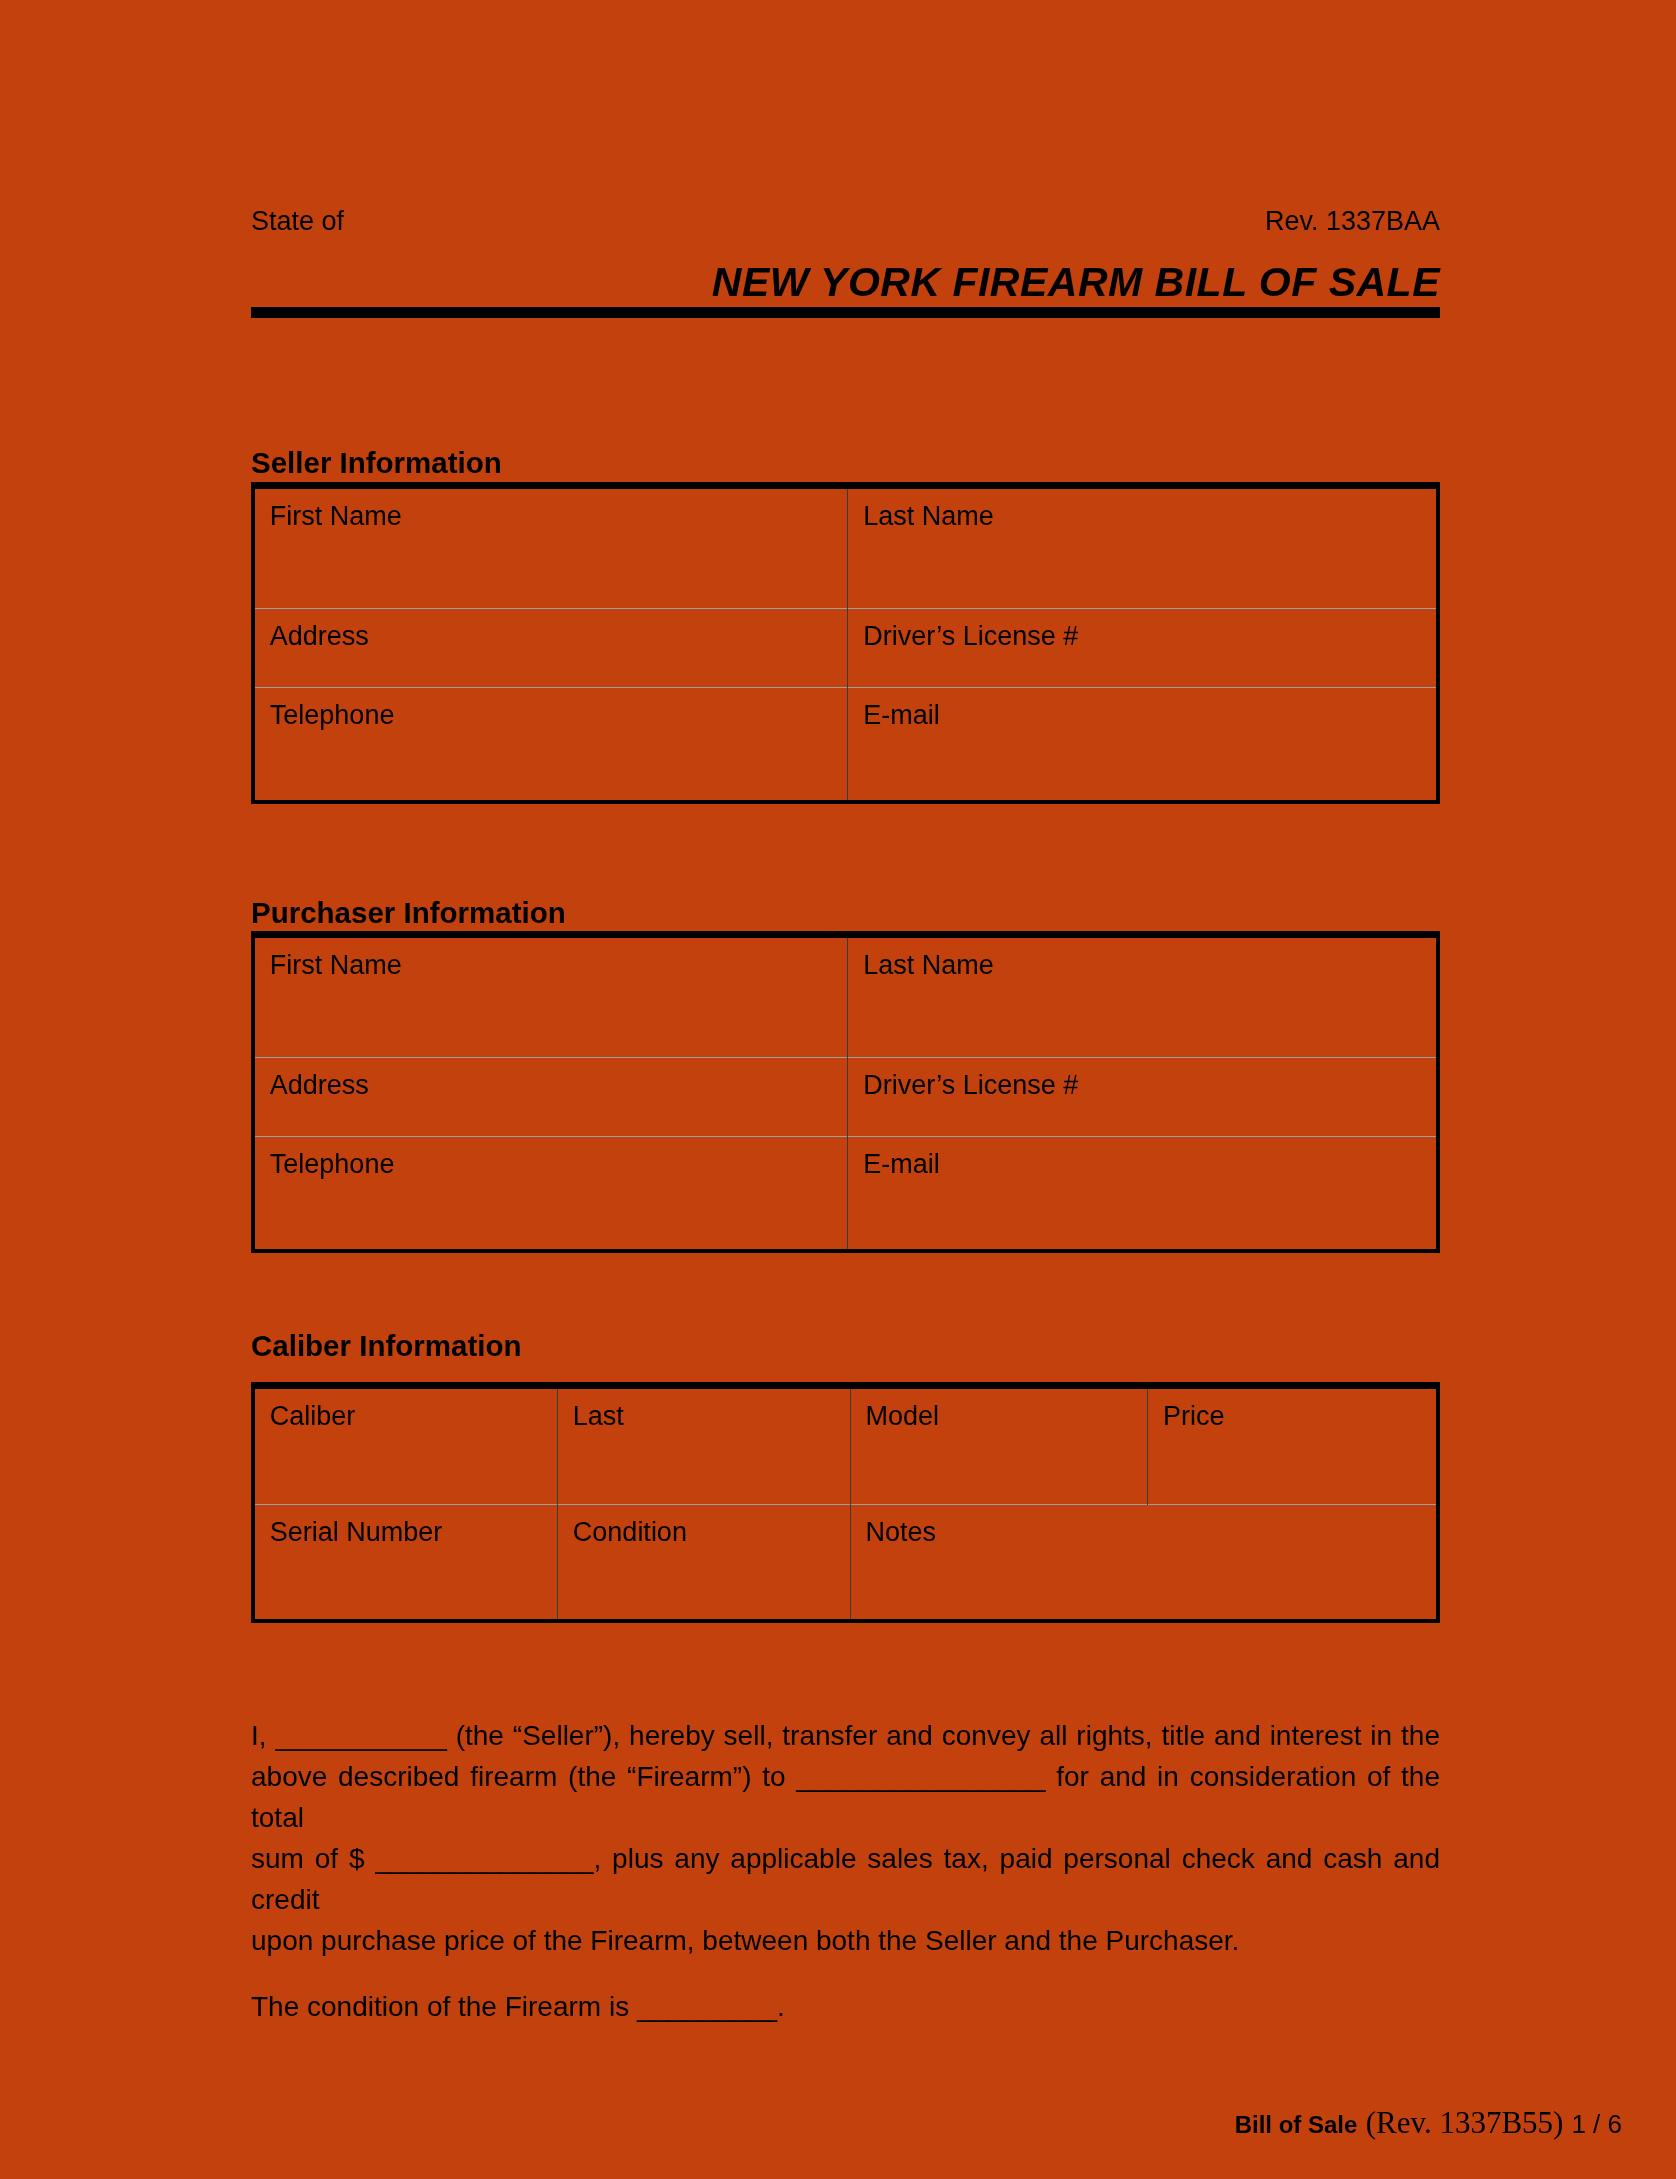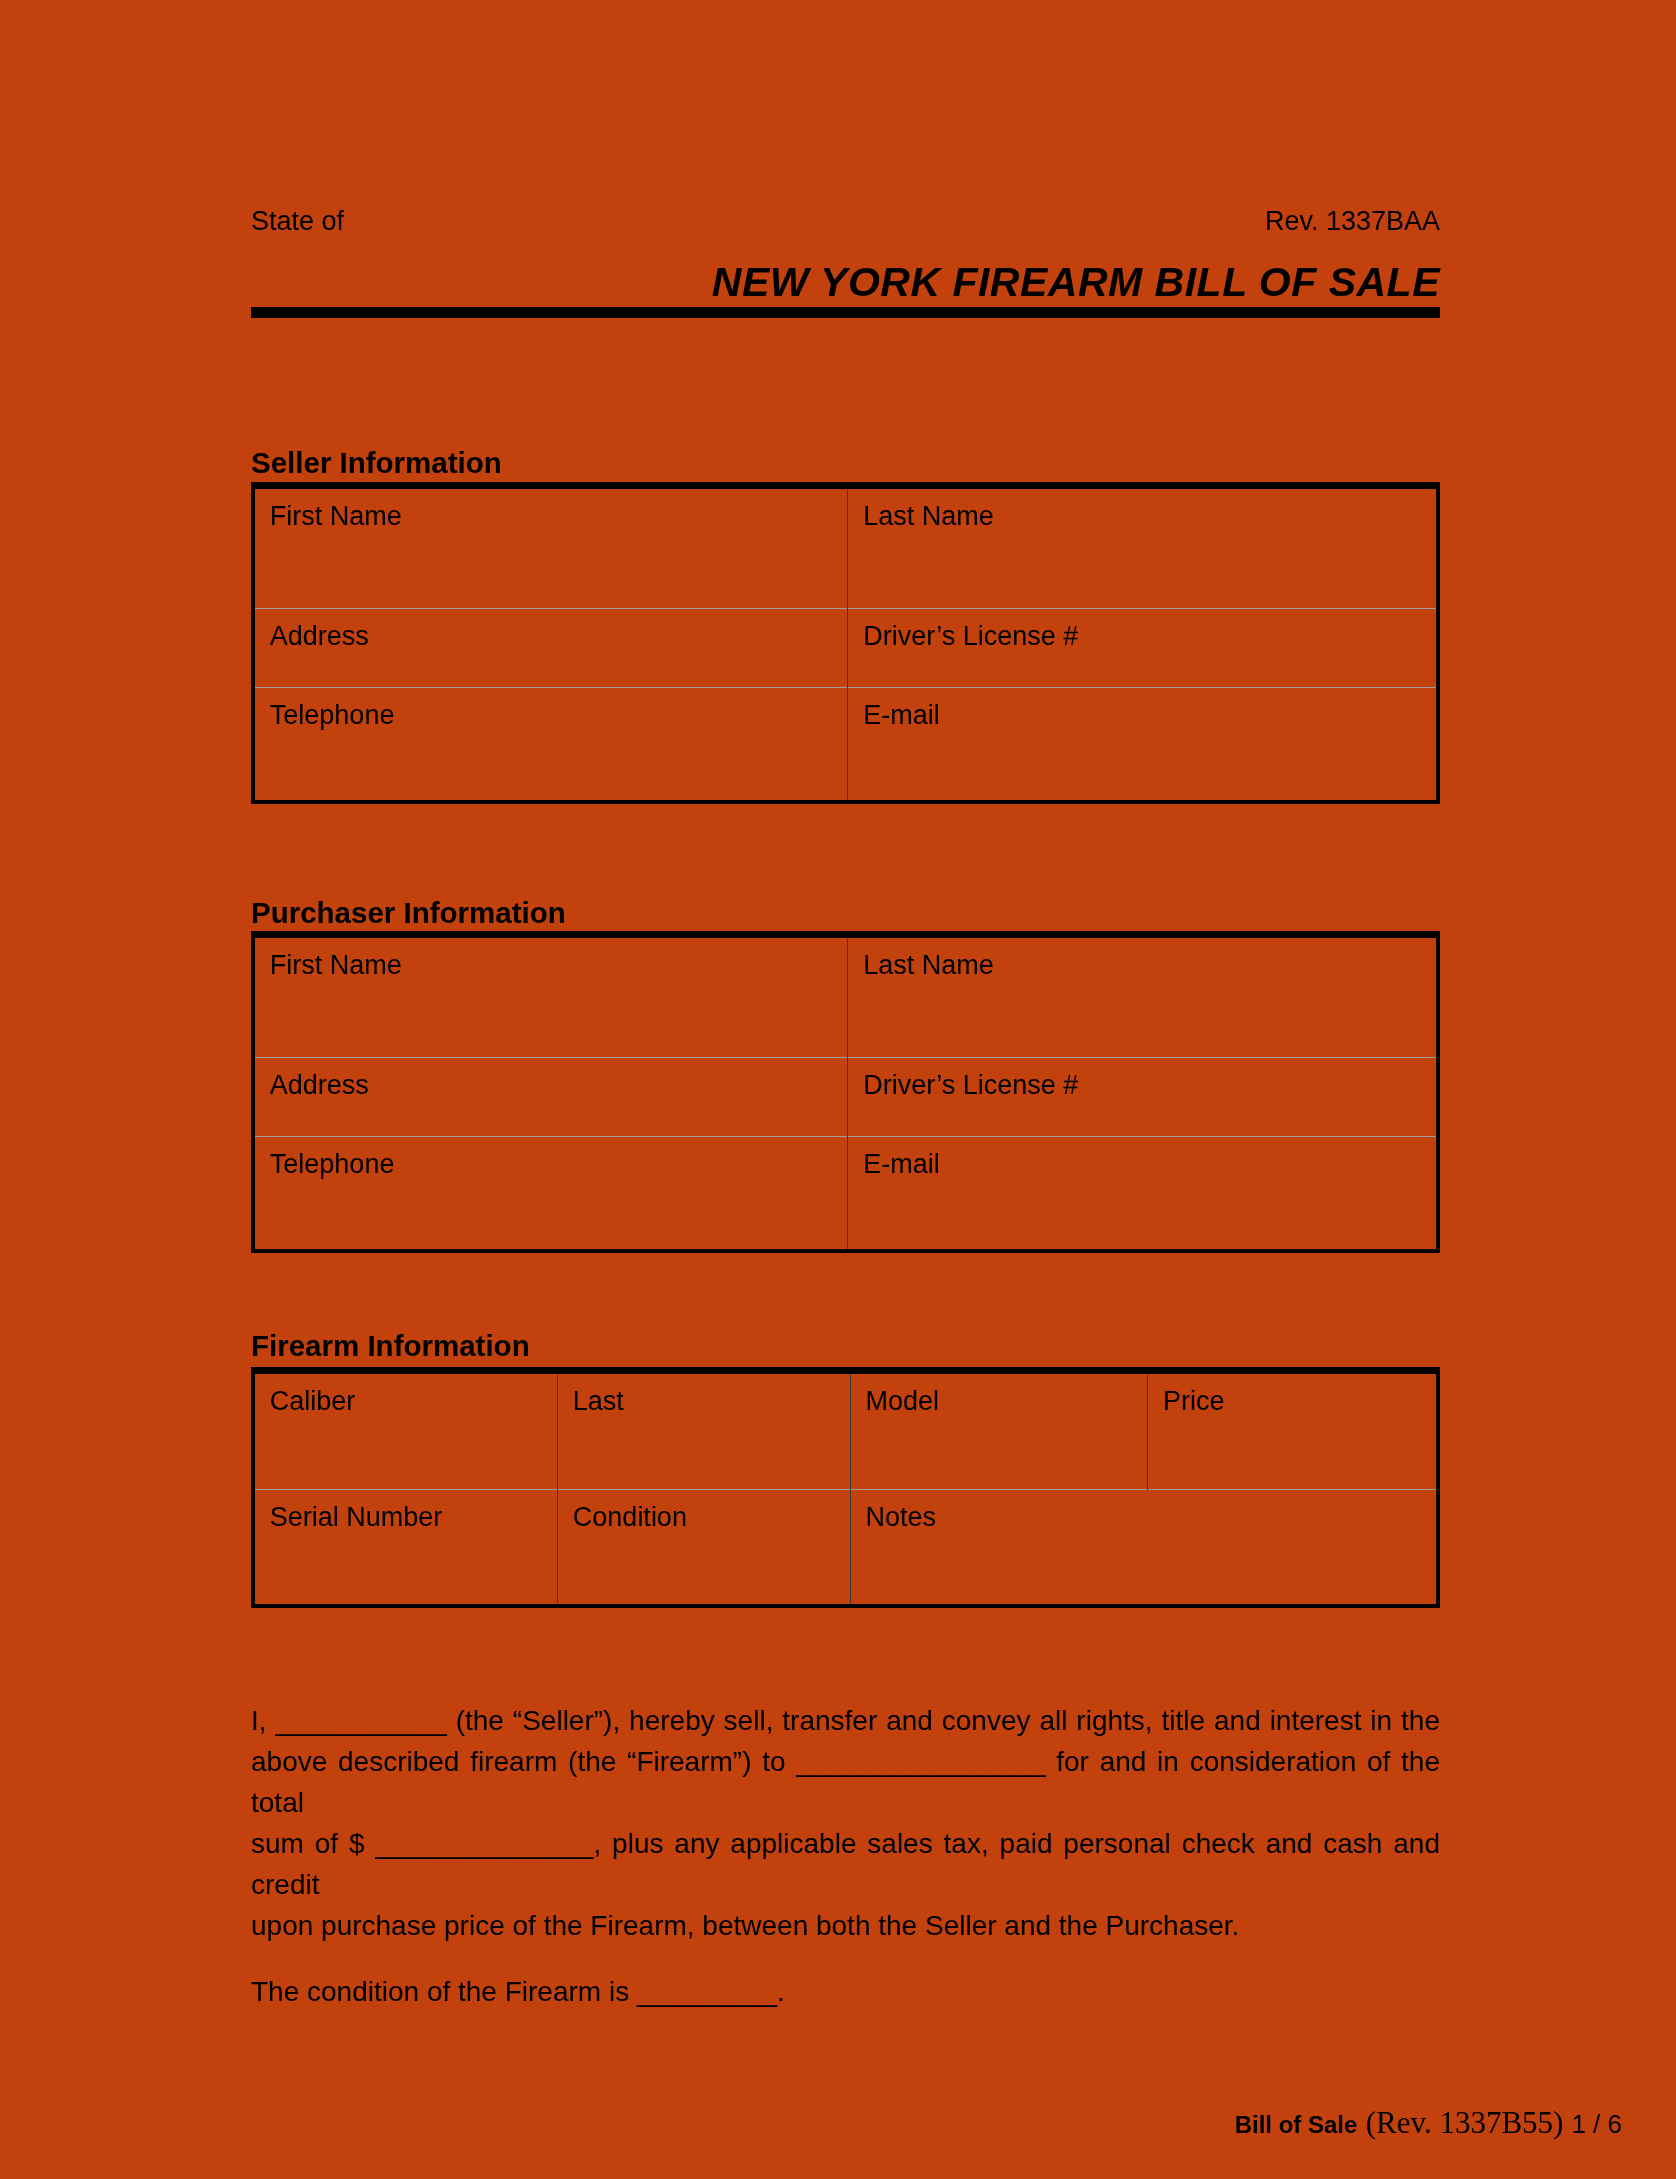--- a/index.html
+++ b/index.html
@@ -49,21 +49,21 @@
   .h-purchaser { margin-top: 92px; }
   .h-firearm   { margin-top: 76px; }
   table.form-table {
     margin-top: 1.8px;
     width: 100%;
     border-collapse: collapse;
     table-layout: fixed;
     border: 4.6px solid #000000;
     border-top-width: 7.4px;
   }
-  table.f2 { margin-top: 4px; border-radius: 10px; }
+  table.f2 { margin-top: 19px; border-radius: 10px; }
   table.form-table td {
     vertical-align: top;
     font-size: 27px;
     line-height: 31px;
     padding: 12px 14px 0 14.8px;
   }
   table.form-table tr + tr td { border-top: 1.8px solid #9e9e9e; }
   table.form-table td + td { border-left: 1.8px solid #3a3a3a; }
   .r1 td { height: 107px; }  
   .r2 td { height: 66px; }   
@@ -159,21 +159,21 @@
         <td>Address</td>
         <td>Driver’s License #</td>
       </tr>
       <tr class="r3">
         <td>Telephone</td>
         <td>E-mail</td>
       </tr>
     </tbody>
       </table>
 
-    <div class="section-heading h-firearm">Firearm Information</div>
+    <div class="section-heading h-firearm">Caliber Information</div>
     <table class="form-table f2">
       <colgroup>
         <col style="width:25.7%">
           <col style="width:24.7%">
         <col style="width:25.1%">
           <col style="width:24.5%">
       </colgroup>
       <tbody>
           <tr class="fr1">
         <td>Caliber</td>

